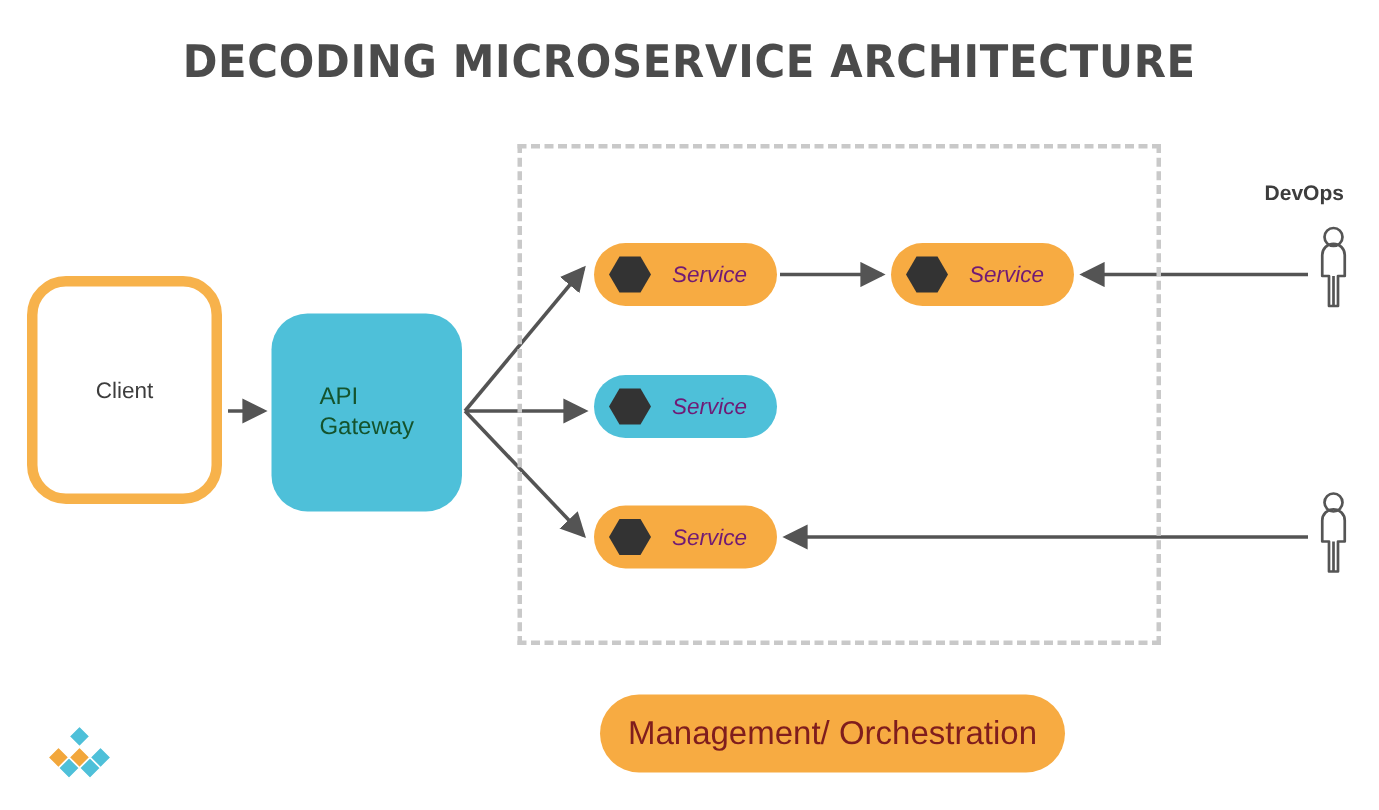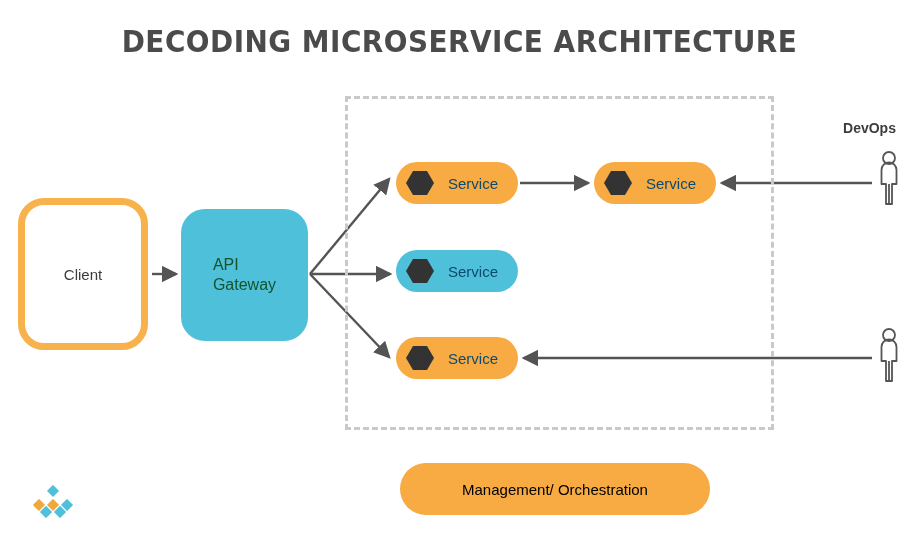--- a/index.html
+++ b/index.html
@@ -45,21 +45,21 @@
   .node {
     position: absolute;
     box-sizing: border-box;
     display: flex;
     align-items: center;
     justify-content: center;
   }
 
   #client-box {
     left: 18px;
-    top: 198px;
+    top: 184px;
     width: 130px;
     height: 152px;
     border: 7px solid #f7b24b;
     border-radius: 26px;
     background: #ffffff;
   }
   #client-label {
     font-size: 15px;
     color: #3d3d3d;
   }
@@ -107,22 +107,23 @@
     border-radius: 21px;
     display: flex;
     align-items: center;
     padding-left: 8px;
     box-sizing: border-box;
   }
   .service-pill.orange { background: #f7ab42; }
   .service-pill.teal   { background: #4ec0d9; }
   .service-label {
     font-size: 15px;
-    color: #0c4a6e;
+    color: #701a75;
     margin-left: 12px;
+    font-style: italic;
   }
   .hex {
     width: 32px;
     height: 32px;
     flex: none;
   }
 
   #service-1 { left: 396px; top: 162px; width: 122px; }
   #service-2 { left: 594px; top: 162px; width: 122px; }
   #service-3 { left: 396px; top: 250px; width: 122px; }
@@ -135,22 +136,22 @@
     top: 463px;
     width: 310px;
     height: 52px;
     border-radius: 26px;
     background: #f7ab42;
     display: flex;
     align-items: center;
     justify-content: center;
   }
   #management-label {
-    font-size: 15px;
-    color: #000000;
+    font-size: 22px;
+    color: #7f1d1d;
   }
 
   
   #devops-label {
     position: absolute;
     left: 820px;
     top: 120px;
     width: 99px;
     text-align: center;
     font-size: 14px;

